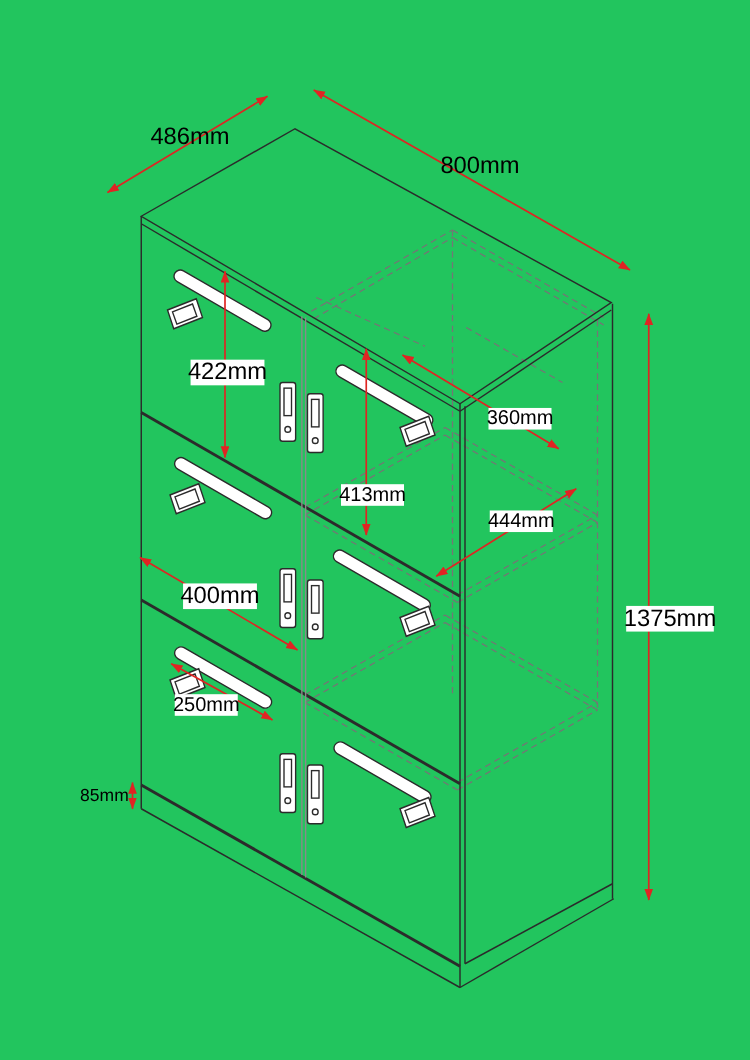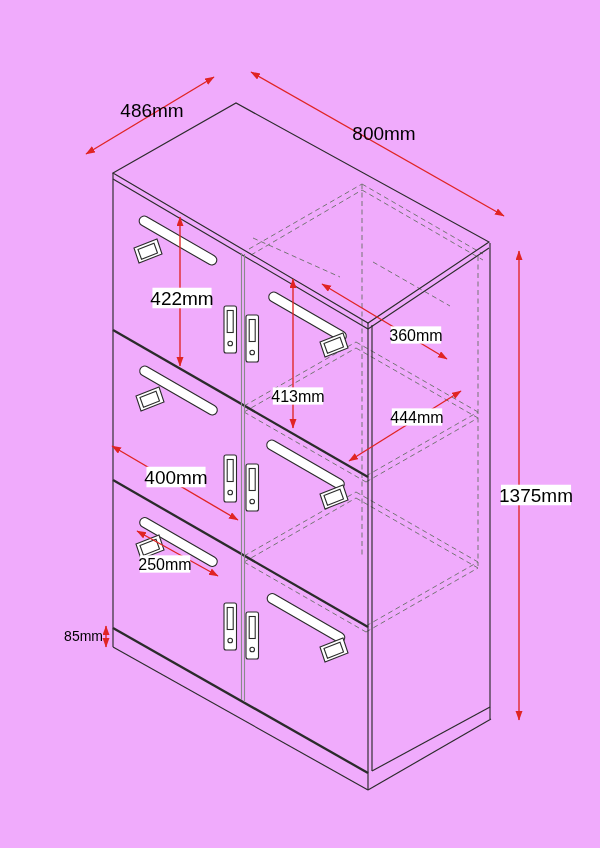--- a/index.html
+++ b/index.html
@@ -1,16 +1,16 @@
 <!DOCTYPE html>
 <html><head>
 <meta charset="utf-8">
 <style>
   html,body{margin:0;padding:0;background:#fff;}
-  #stage{position:relative;width:600px;height:848px;background:#f0abfc;overflow:hidden;
+  #stage{position:relative;width:600px;height:848px;background:#22c55e;overflow:hidden;
          font-family:"Liberation Sans", sans-serif;}
   svg{position:absolute;left:0;top:0;}
   .thin{fill:none;stroke-width:1.15;}
   .thick{fill:none;stroke-width:2.3;}
   .gap{fill:none;stroke-width:1.1;}
   .dash{fill:none;stroke-width:1;stroke-dasharray:5 3.5;}
   .whitepart{stroke-width:1.1;}
   .dimline{fill:none;stroke-width:1.35;}
   .dimtext{fill:#000;}
 </style>

